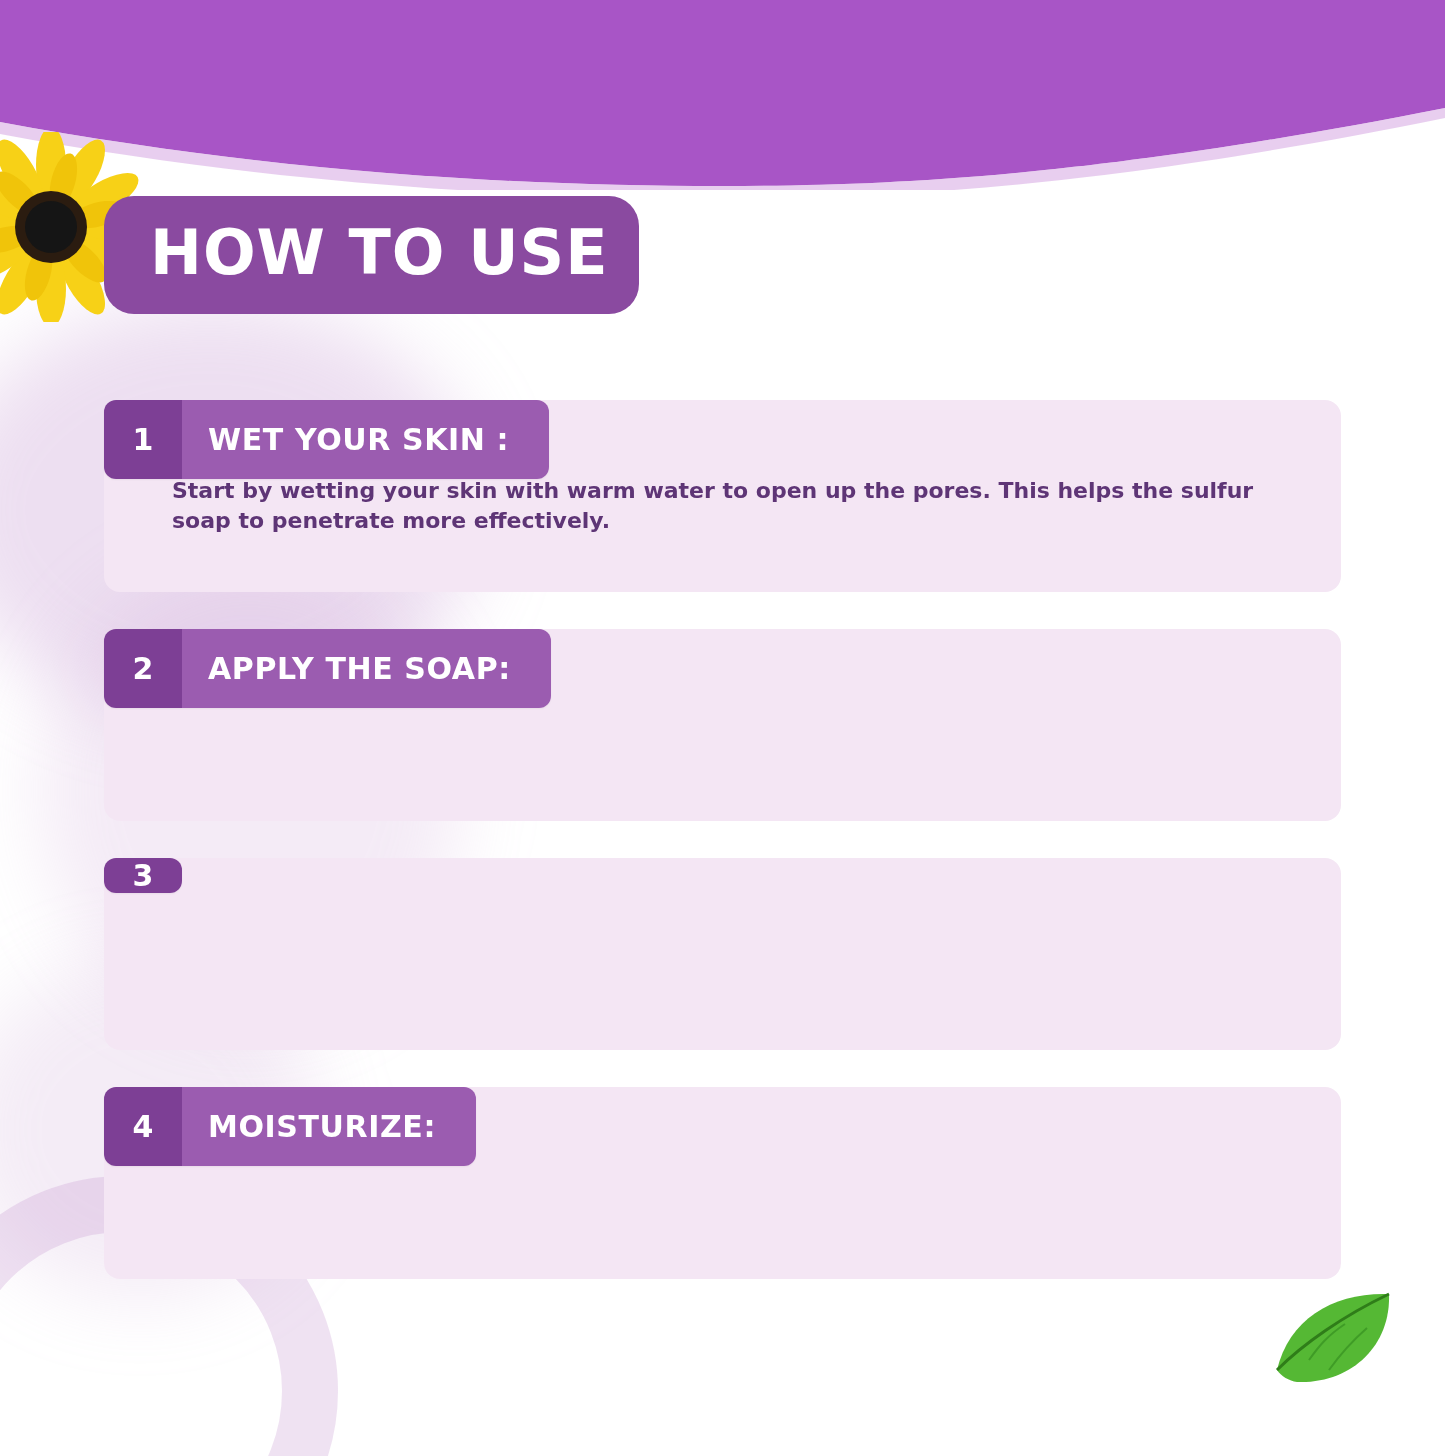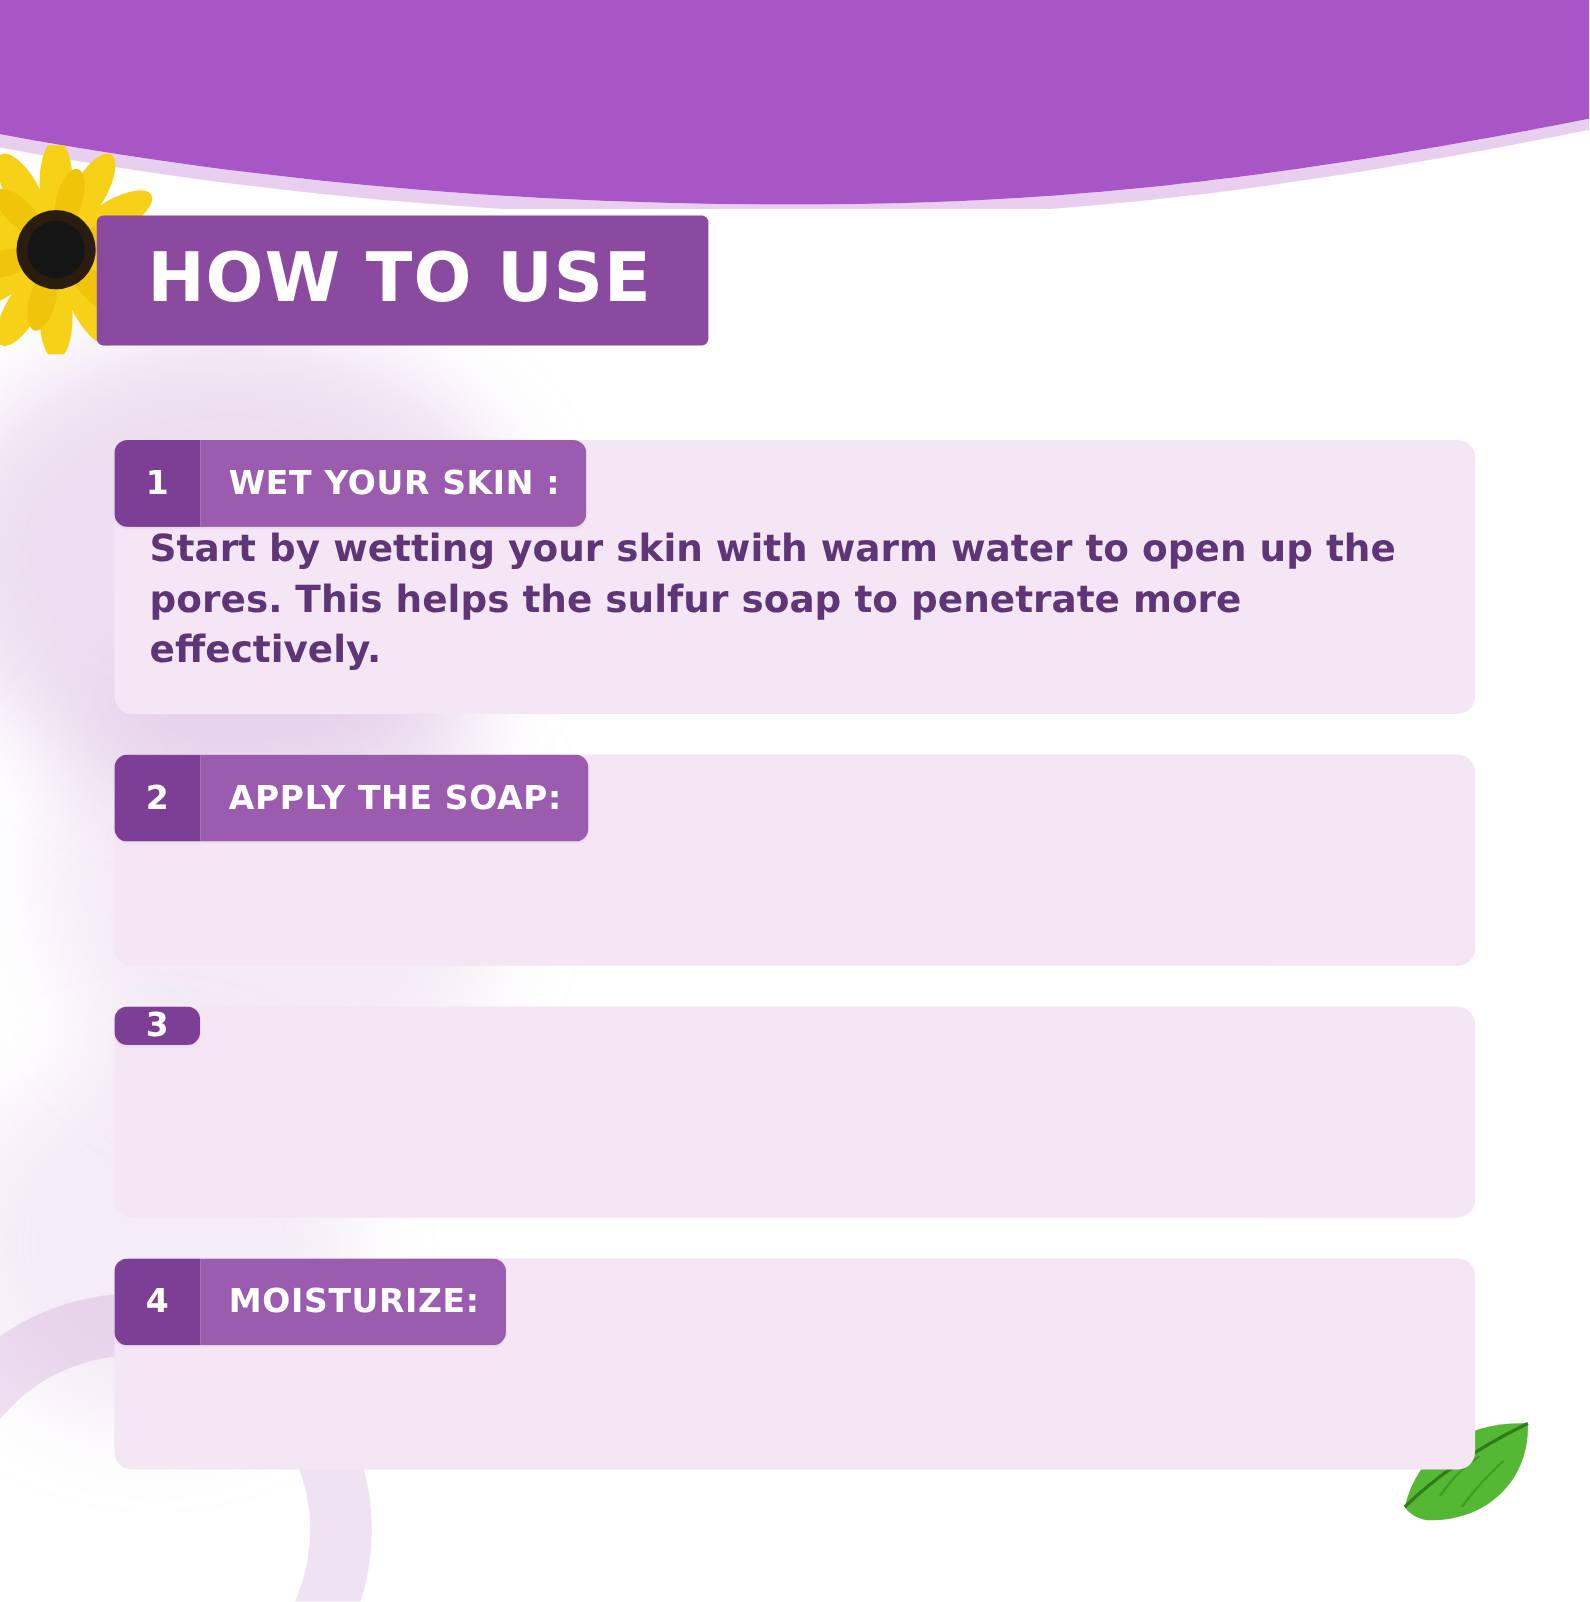--- a/index.html
+++ b/index.html
@@ -77,25 +77,25 @@
     position: absolute;
     right: 48px;
     bottom: 62px;
     width: 130px;
     height: 110px;
     z-index: 3;
   }
 
   .title-chip {
     position: absolute;
-    left: 88px;
+    left: 104px;
     top: 196px;
     background: #8a4aa0;
-    border-radius: 6px;
-    padding: 26px 51px 30px 46px;
+    border-radius: 30px;
+    padding: 26px 30px 30px 46px;
     display: inline-block;
     z-index: 5;
   }
   .title-chip h1 {
     color: #ffffff;
     font-size: 62px;
     line-height: 1;
     letter-spacing: 1px;
     font-weight: 800;
     font-family: "DejaVu Sans", sans-serif;
@@ -137,34 +137,35 @@
     align-items: center;
     justify-content: center;
     font-family: "DejaVu Sans", sans-serif;
   }
   .step-label {
     background: #9b5cb0;
     color: #ffffff;
     font-size: 30px;
     font-weight: 800;
     letter-spacing: 0.6px;
-    padding: 22px 24px 22px 26px;
+    padding: 22px 40px 22px 26px;
     display: flex;
     align-items: center;
     font-family: "DejaVu Sans", sans-serif;
     white-space: nowrap;
   }
 
   .step-body {
     color: #5e3576;
-    font-size: 34px;
+    font-size: 22px;
     line-height: 1.36;
     font-weight: 700;
     font-family: "DejaVu Sans", sans-serif;
     padding-left: 2px;
+    margin-left: 36px;
   }
 
   
   .step-1 { min-height: 192px; }
   .step-2 { min-height: 192px; }
   .step-3 { min-height: 192px; }
   .step-4 { min-height: 192px; }
 </style>
 </head>
 <body>

